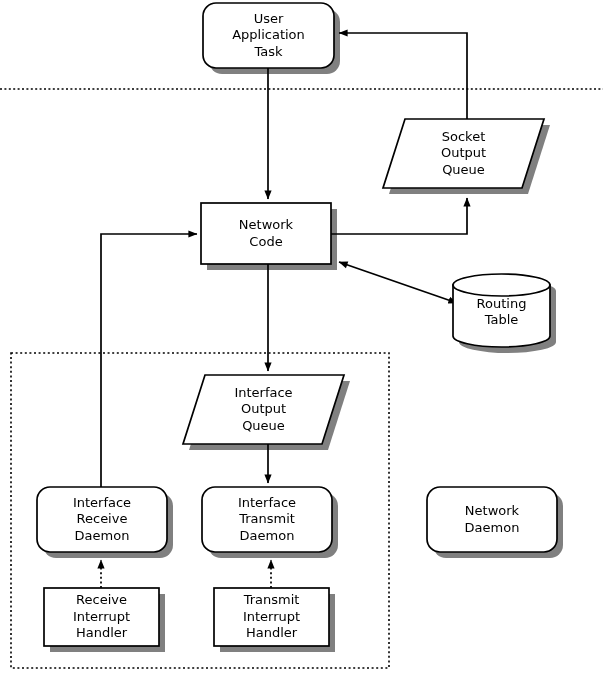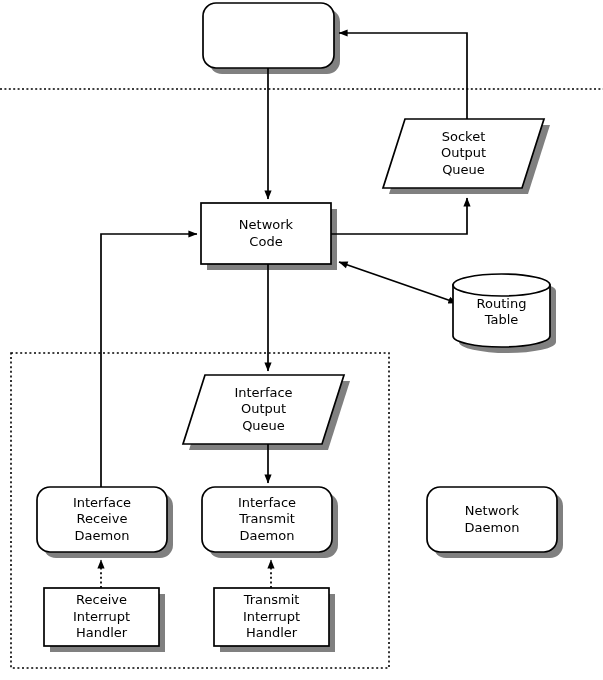--- a/index.html
+++ b/index.html
@@ -114,20 +114,23 @@
       <rect x="202" y="487" width="130" height="65" rx="13" ry="13"></rect>
 
       <rect x="427" y="487" width="130" height="65" rx="13" ry="13"></rect>
 
       <rect x="44" y="588" width="115" height="58"></rect>
 
       <rect x="214" y="588" width="115" height="58"></rect>
     </g>
   </svg>
 
+  <div class="node-label" style="left:203px; top:3px; width:131px; height:65px;">User
+Application
+Task</div>
 
   <div class="node-label" style="left:394px; top:119px; width:139px; height:69px;">Socket
 Output
 Queue</div>
 
   <div class="node-label" style="left:201px; top:203px; width:130px; height:61px;">Network
 Code</div>
 
   <div class="node-label" style="left:453px; top:288px; width:97px; height:48px;">Routing
 Table</div>

